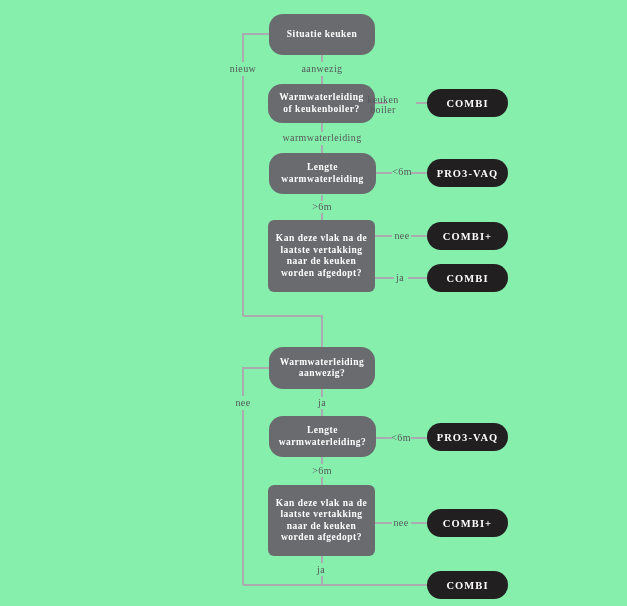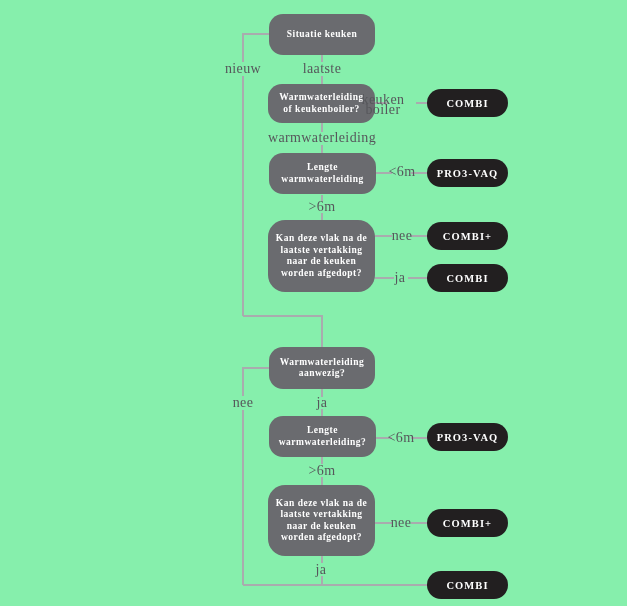--- a/index.html
+++ b/index.html
@@ -9,29 +9,29 @@
   }
   .qbox{
     position:absolute;background:#6a6b6f;border-radius:14px;
     display:flex;align-items:center;justify-content:center;
     color:#ffffff;text-align:center;
   }
   .qbox span{
     white-space:pre-line;font-weight:bold;font-size:9.5px;
     line-height:11.5px;letter-spacing:0.5px;
   }
-  .qbox.tall{border-radius:17px;}
+  .qbox.tall{border-radius:6px;}
   .pill{
     position:absolute;left:427px;width:81px;height:28px;background:#221f20;
     border-radius:14px;display:flex;align-items:center;justify-content:center;
     color:#ffffff;font-weight:bold;font-size:10.5px;letter-spacing:1.1px;
   }
   .lbl{
     position:absolute;transform:translate(-50%,-50%);
-    color:#56575b;font-size:14px;letter-spacing:0.4px;line-height:9.5px;
+    color:#56575b;font-size:10px;letter-spacing:0.4px;line-height:9.5px;
     text-align:center;white-space:pre-line;
   }
   .lh{position:absolute;height:1.5px;background:#a9abae;}
   .lv{position:absolute;width:1.5px;background:#a9abae;}
 </style>
 </head>
 <body>
 
 <div id="canvas">
 
@@ -105,21 +105,21 @@
 
   <div class="pill" style="top:89px">COMBI</div>
   <div class="pill" style="top:159px">PRO3-VAQ</div>
   <div class="pill" style="top:222px">COMBI+</div>
   <div class="pill" style="top:264px">COMBI</div>
   <div class="pill" style="top:423px">PRO3-VAQ</div>
   <div class="pill" style="top:509px">COMBI+</div>
   <div class="pill" style="top:571px">COMBI</div>
 
   <div class="lbl" style="left:243px;top:69px">nieuw</div>
-  <div class="lbl" style="left:322px;top:69px">laatste</div>
+  <div class="lbl" style="left:322px;top:69px">aanwezig</div>
   <div class="lbl" style="left:383px;top:104px">keuken
 boiler</div>
   <div class="lbl" style="left:322px;top:138px">warmwaterleiding</div>
   <div class="lbl" style="left:402px;top:172px">&lt;6m</div>
   <div class="lbl" style="left:322px;top:207px">&gt;6m</div>
   <div class="lbl" style="left:402px;top:236px">nee</div>
   <div class="lbl" style="left:400px;top:278px">ja</div>
   <div class="lbl" style="left:243px;top:403px">nee</div>
   <div class="lbl" style="left:322px;top:403px">ja</div>
   <div class="lbl" style="left:401px;top:438px">&lt;6m</div>

